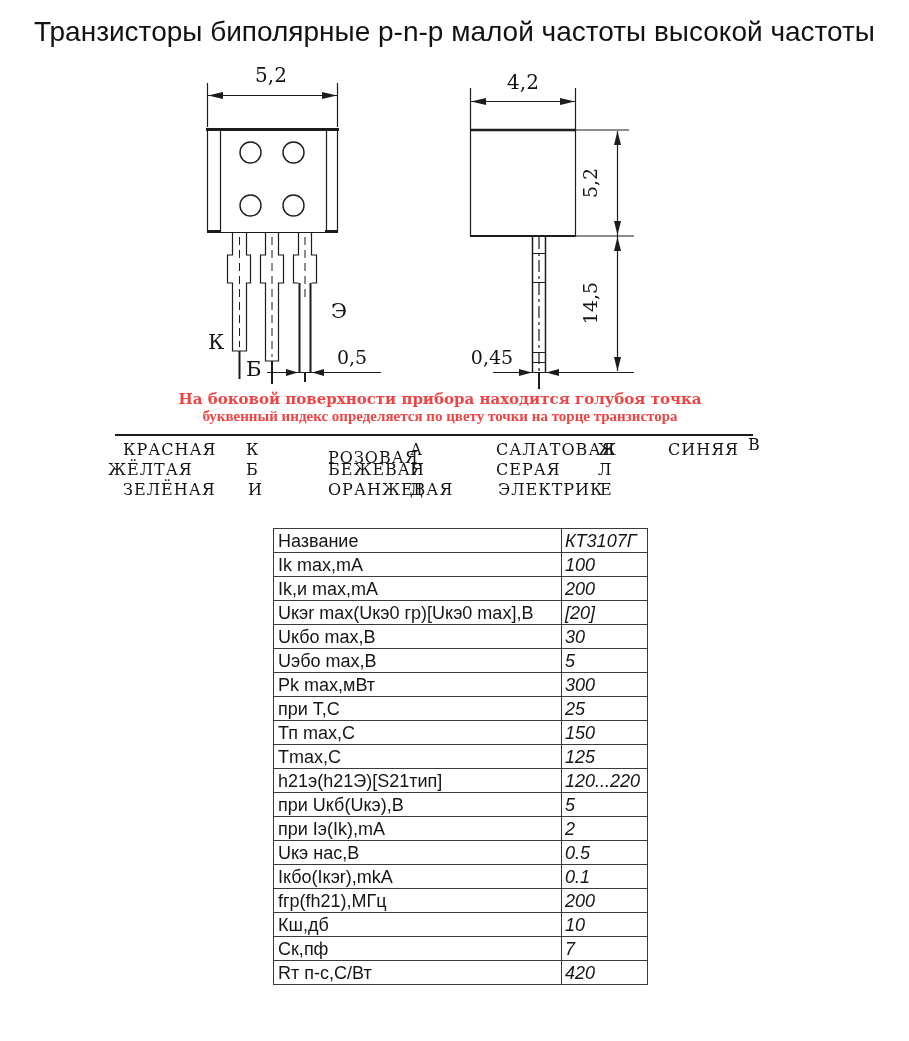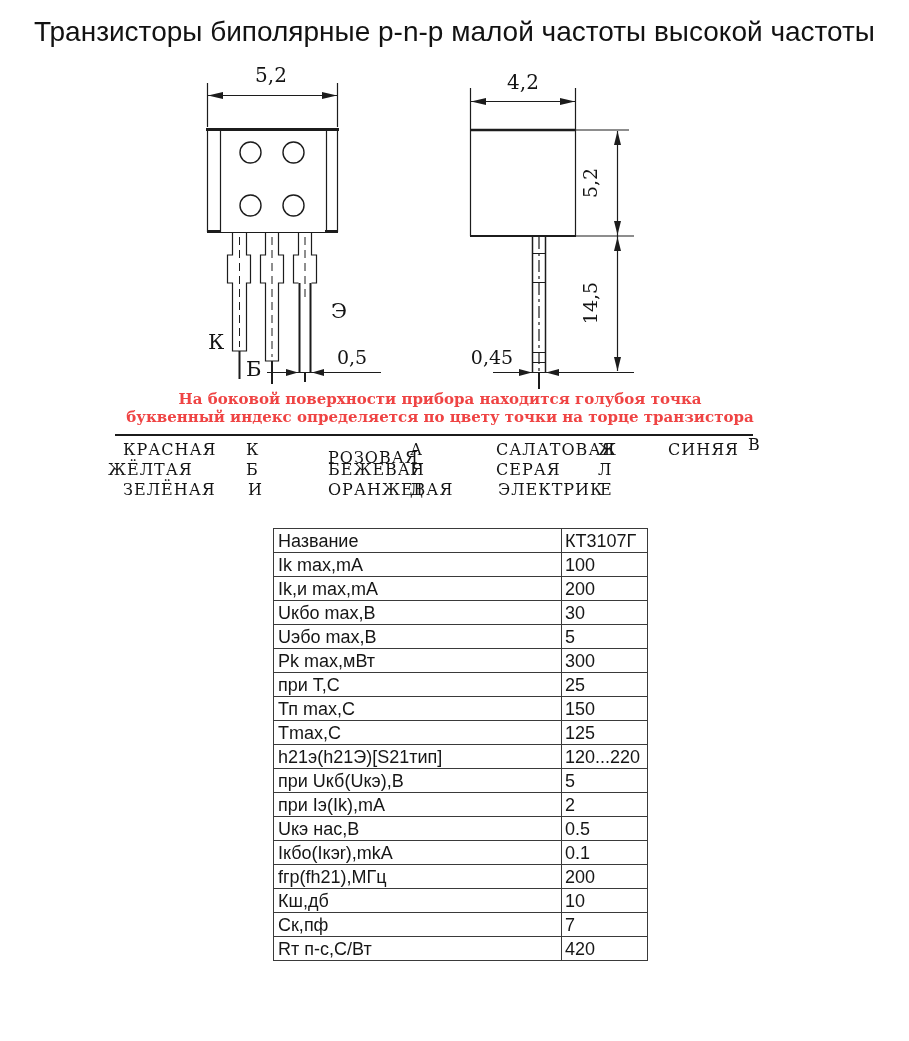--- a/index.html
+++ b/index.html
@@ -29,21 +29,21 @@
   text.dim  { font-family:"DejaVu Serif", serif; font-size:20px; fill:#141414; }
   text.dim2 { font-family:"DejaVu Serif", serif; font-size:19px; fill:#141414; }
   text.lbl  { font-family:"DejaVu Serif", serif; font-size:21px; fill:#141414; }
 
   .note {
     position:absolute; left:60px; width:760px; text-align:center;
     font-family:"DejaVu Serif", serif; font-weight:bold;
     font-size:15px; color:#ef4444; white-space:nowrap;
   }
   #note-line1 { top:390px; }
-  #note-line2 { top:408px; }
+  #note-line2 { top:408px;font-family:Liberation Serif, serif; }
   #color-rule { position:absolute; top:434px; left:115px; width:638px; height:2px; background:#1b1b1b; }
 
   .cc {
     position:absolute; font-family:"DejaVu Serif", serif; font-weight:normal;
     font-size:16px; letter-spacing:1px; color:#141414; white-space:nowrap;
   }
   .ccn0{left:123px;top:440px} .ccc0{left:246px;top:440px}
   .ccn1{left:108px;top:460px} .ccc1{left:246px;top:460px}
   .ccn2{left:123px;top:480px} .ccc2{left:248px;top:480px}
   .ccn3{left:328px;top:448px} .ccc3{left:410px;top:440px}
@@ -57,21 +57,21 @@
   #param-table {
     position:absolute; left:273px; top:528px;
     border-collapse:collapse; table-layout:fixed;
   }
   #param-table td {
     border:1px solid #3a3a3a; height:23px;
     padding:0 0 0 4px; font-size:18px; line-height:22px;
     white-space:nowrap; overflow:visible; color:#161616;
     font-family:"Liberation Sans", sans-serif;
   }
-  #param-table td.val { padding-left:3px; }
+  #param-table td.val { padding-left:3px;font-style:italic; }
 </style>
 </head>
 <body>
 
 <h1 id="page-title">Транзисторы биполярные p-n-p малой частоты высокой частоты</h1>
 
 <svg id="drawing-svg" width="909" height="525" viewBox="0 0 909 525" xmlns="http://www.w3.org/2000/svg">
 
   <g>
     <g>
@@ -207,20 +207,24 @@
       </tr>
     <tr>
         <td>Ik max,mA</td>
         <td class="val">100</td>
       </tr>
     <tr>
         <td>Ik,и max,mA</td>
         <td class="val">200</td>
       </tr>
     <tr>
+        <td>Uкэr max(Uкэ0 гр)[Uкэ0 max],B</td>
+        <td class="val">[20]</td>
+      </tr>
+    <tr>
         <td>Uкбо max,B</td>
         <td class="val">30</td>
       </tr>
     <tr>
         <td>Uэбо max,B</td>
         <td class="val">5</td>
       </tr>
     <tr>
         <td>Pk max,мВт</td>
         <td class="val">300</td>

